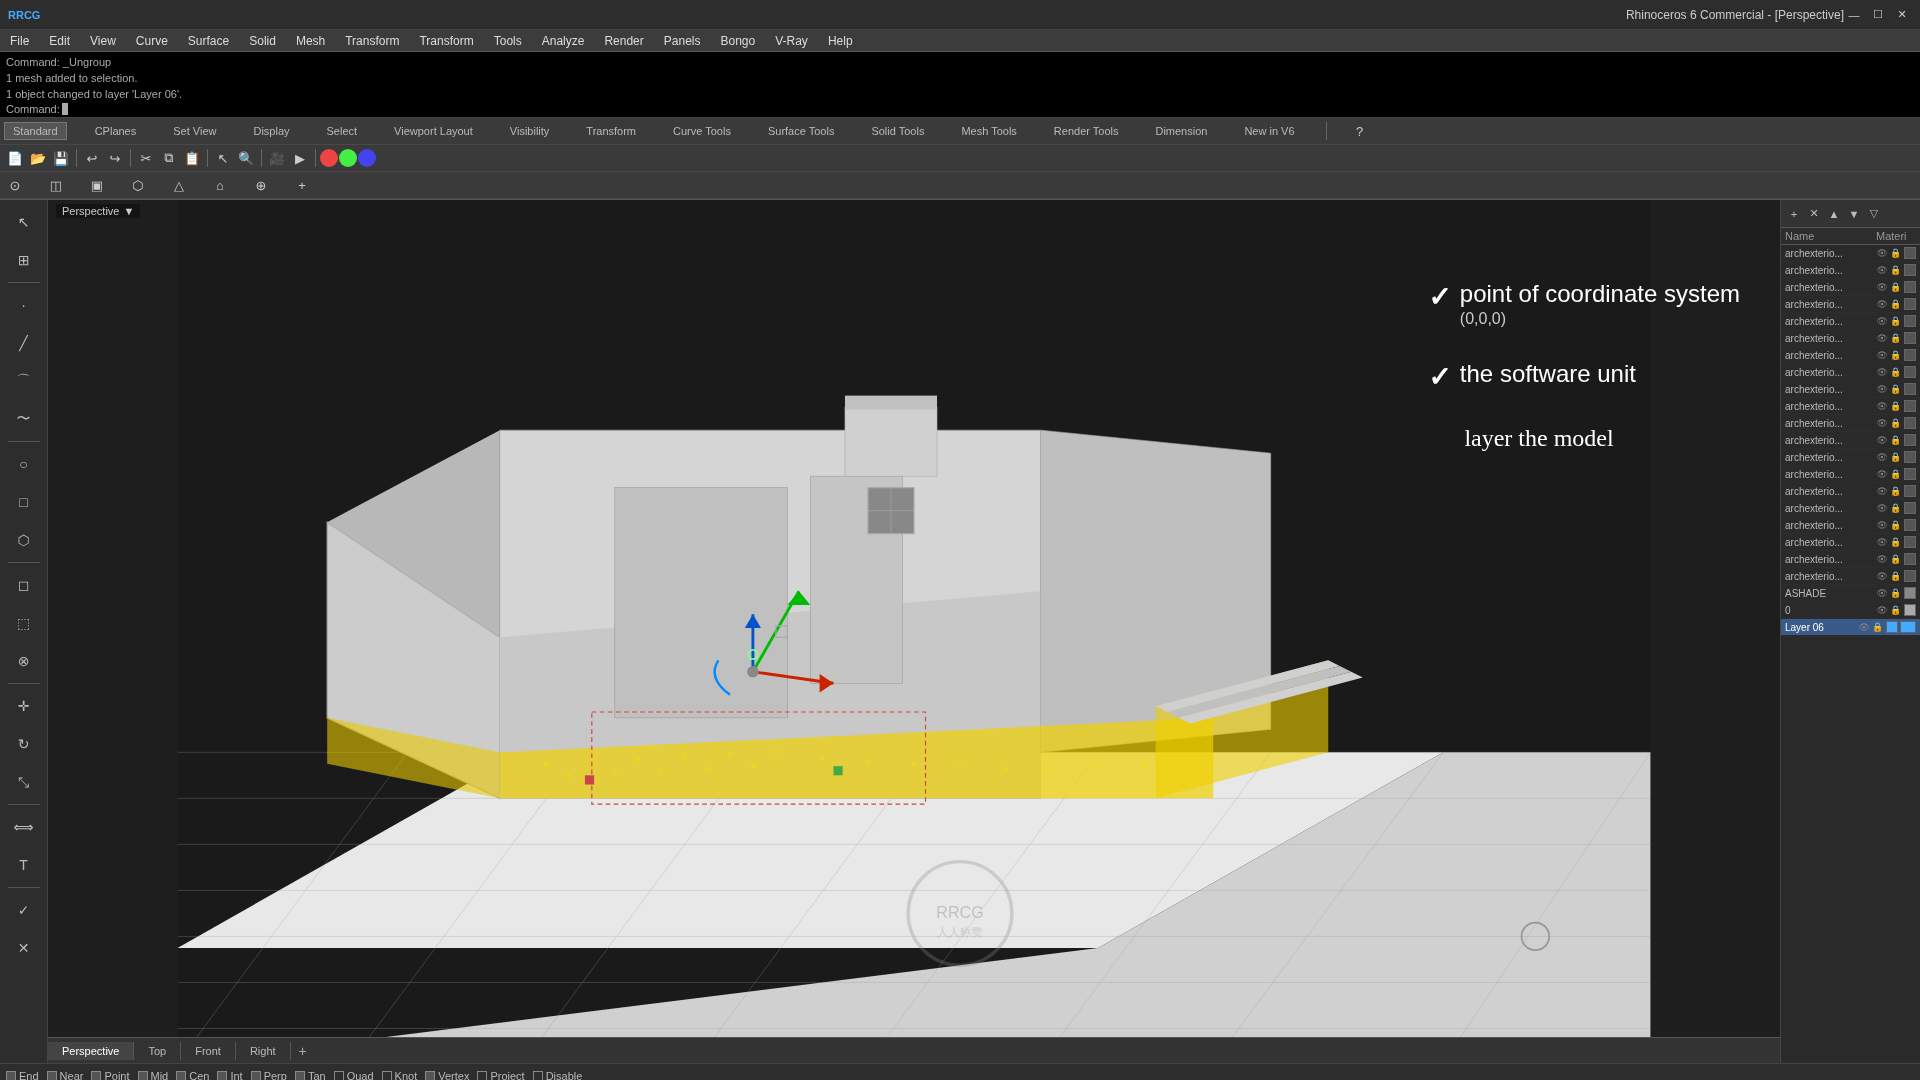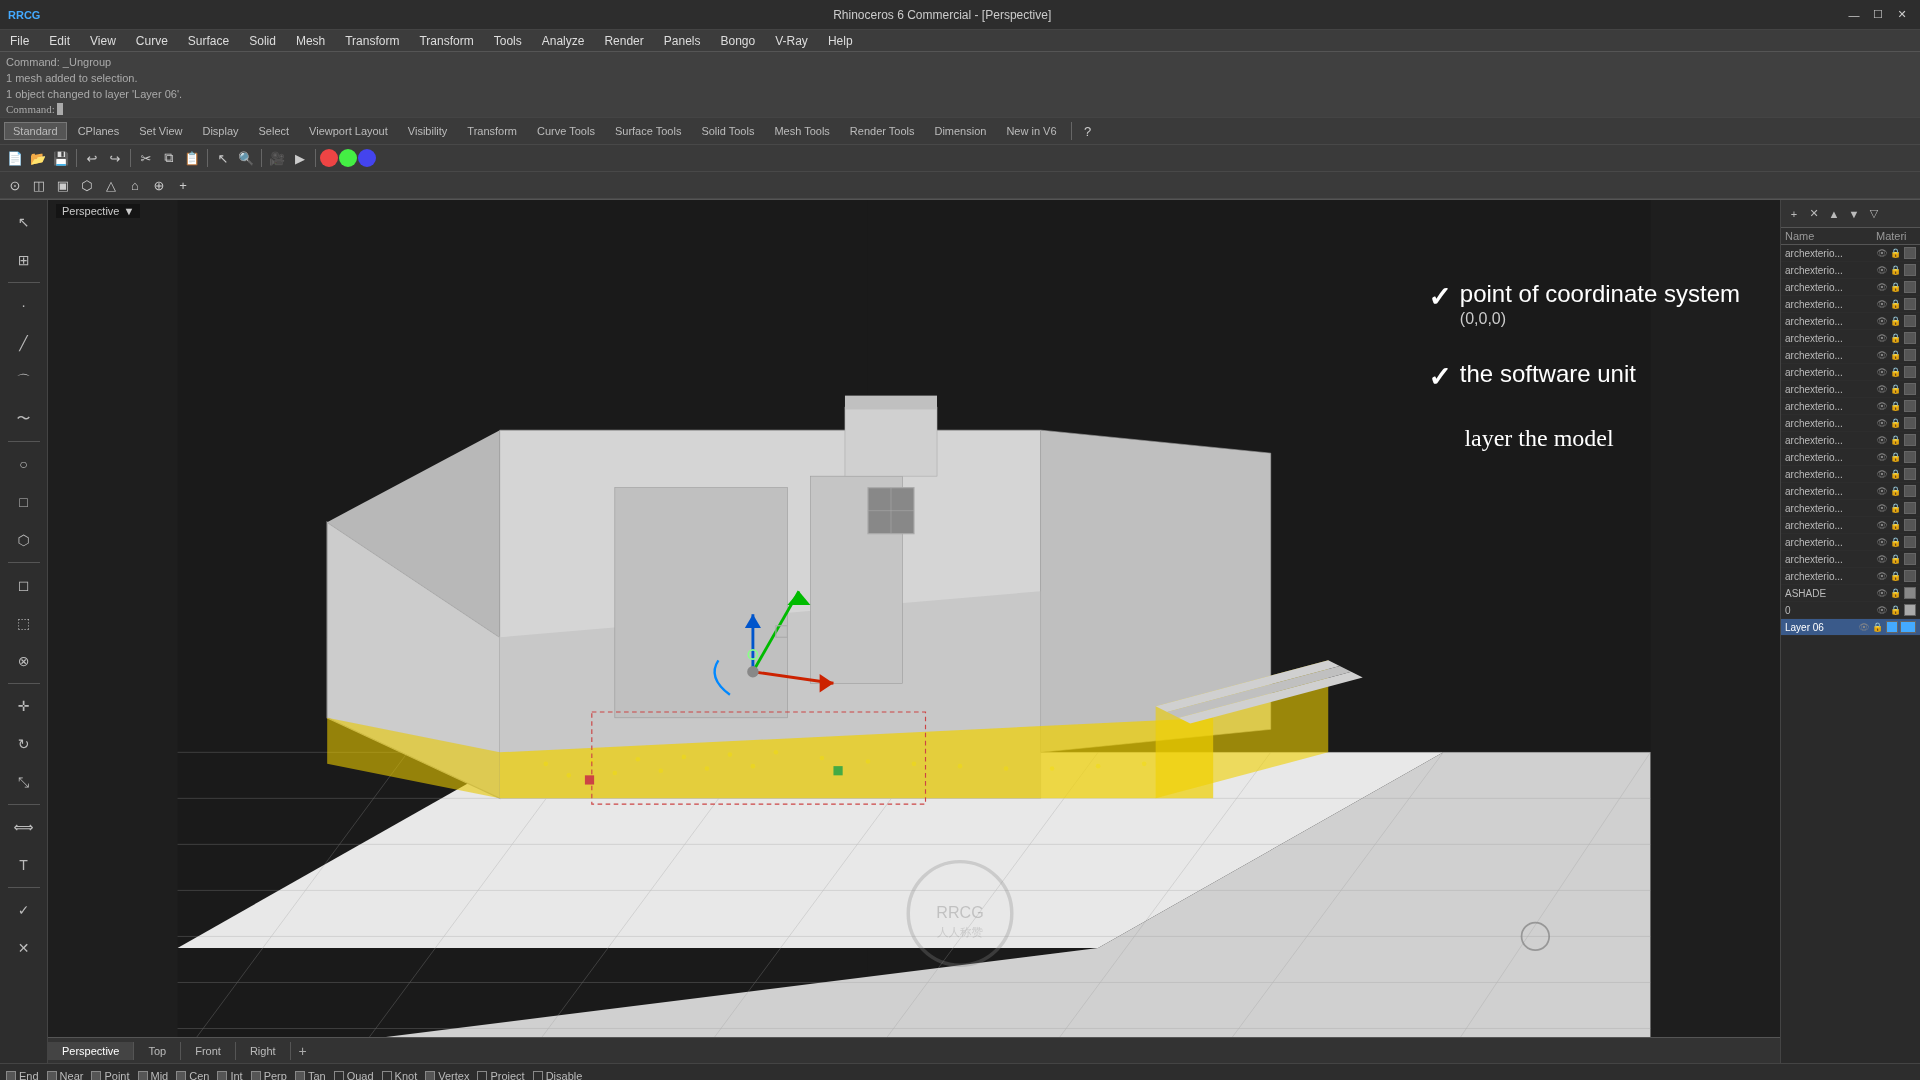--- a/index.html
+++ b/index.html
@@ -3,43 +3,43 @@
   <meta charset="utf-8">
   <style>
     * { margin: 0; padding: 0; box-sizing: border-box; }
     body { width: 1920px; height: 1080px; overflow: hidden; background: #2b2b2b; font-family: 'Segoe UI', Arial, sans-serif; font-size: 12px; color: #ccc; }
 
     
     #titlebar {
       width: 100%; height: 30px; background: #2d2d2d; display: flex; align-items: center; justify-content: space-between;
       border-bottom: 1px solid #444; color: #ccc; font-size: 12px; padding: 0 8px;
     }
-    #titlebar .title { flex: 1; text-align: center; }
+    #titlebar .title { flex: 1; text-align: right; }
     #titlebar .winbtns { display: flex; gap: 4px; }
     #titlebar .winbtn { width: 20px; height: 20px; display: flex; align-items: center; justify-content: center; font-size: 11px; cursor: pointer; }
 
     
     #menubar {
       width: 100%; height: 22px; background: #3c3c3c; display: flex; align-items: center; gap: 0;
       border-bottom: 1px solid #555; font-size: 12px;
     }
     .menu-item { padding: 2px 10px; cursor: pointer; color: #ddd; white-space: nowrap; }
 
     
     #cmdarea {
-      width: 100%; background: #404040; padding: 2px 6px; border-bottom: 1px solid #444; font-size: 11px; color: #aaa; min-height: 52px;
+      width: 100%; background: #000000; padding: 2px 6px; border-bottom: 1px solid #444; font-size: 11px; color: #aaa; min-height: 52px;
     }
     #cmdarea .cmd-line { line-height: 16px; }
-    #cmdinput { display: flex; align-items: center; margin-top: 1px; font-family: Liberation Serif, serif; }
+    #cmdinput { display: flex; align-items: center; margin-top: 1px; }
     #cmdinput span { color: #aaa; font-size: 11px; }
     #cmdinput .cursor { display: inline-block; width: 6px; height: 12px; background: #aaa; margin-left: 2px; }
 
     
     #toolbars { width: 100%; background: #3a3a3a; border-bottom: 1px solid #555; }
-    .toolbar-row { display: flex; align-items: center; padding: 2px 4px; gap: 2px; border-bottom: 1px solid #484848; }
+    .toolbar-row { display: flex; align-items: center; padding: 2px 4px; gap: 19px; border-bottom: 1px solid #484848; }
     .tb-tab { padding: 2px 8px; font-size: 11px; color: #bbb; cursor: pointer; border: 1px solid transparent; }
     .tb-tab:hover, .tb-tab.active { background: #555; border-color: #777; }
     .tb-sep { width: 1px; height: 18px; background: #666; margin: 0 3px; }
     .tb-btn { width: 22px; height: 22px; display: flex; align-items: center; justify-content: center; cursor: pointer; font-size: 13px; color: #ccc; border: 1px solid transparent; border-radius: 2px; }
 
     
     #main { display: flex; width: 100%; height: calc(1080px - 30px - 22px - 52px - 50px - 25px - 25px); }
 
     
     #left-toolbar {

